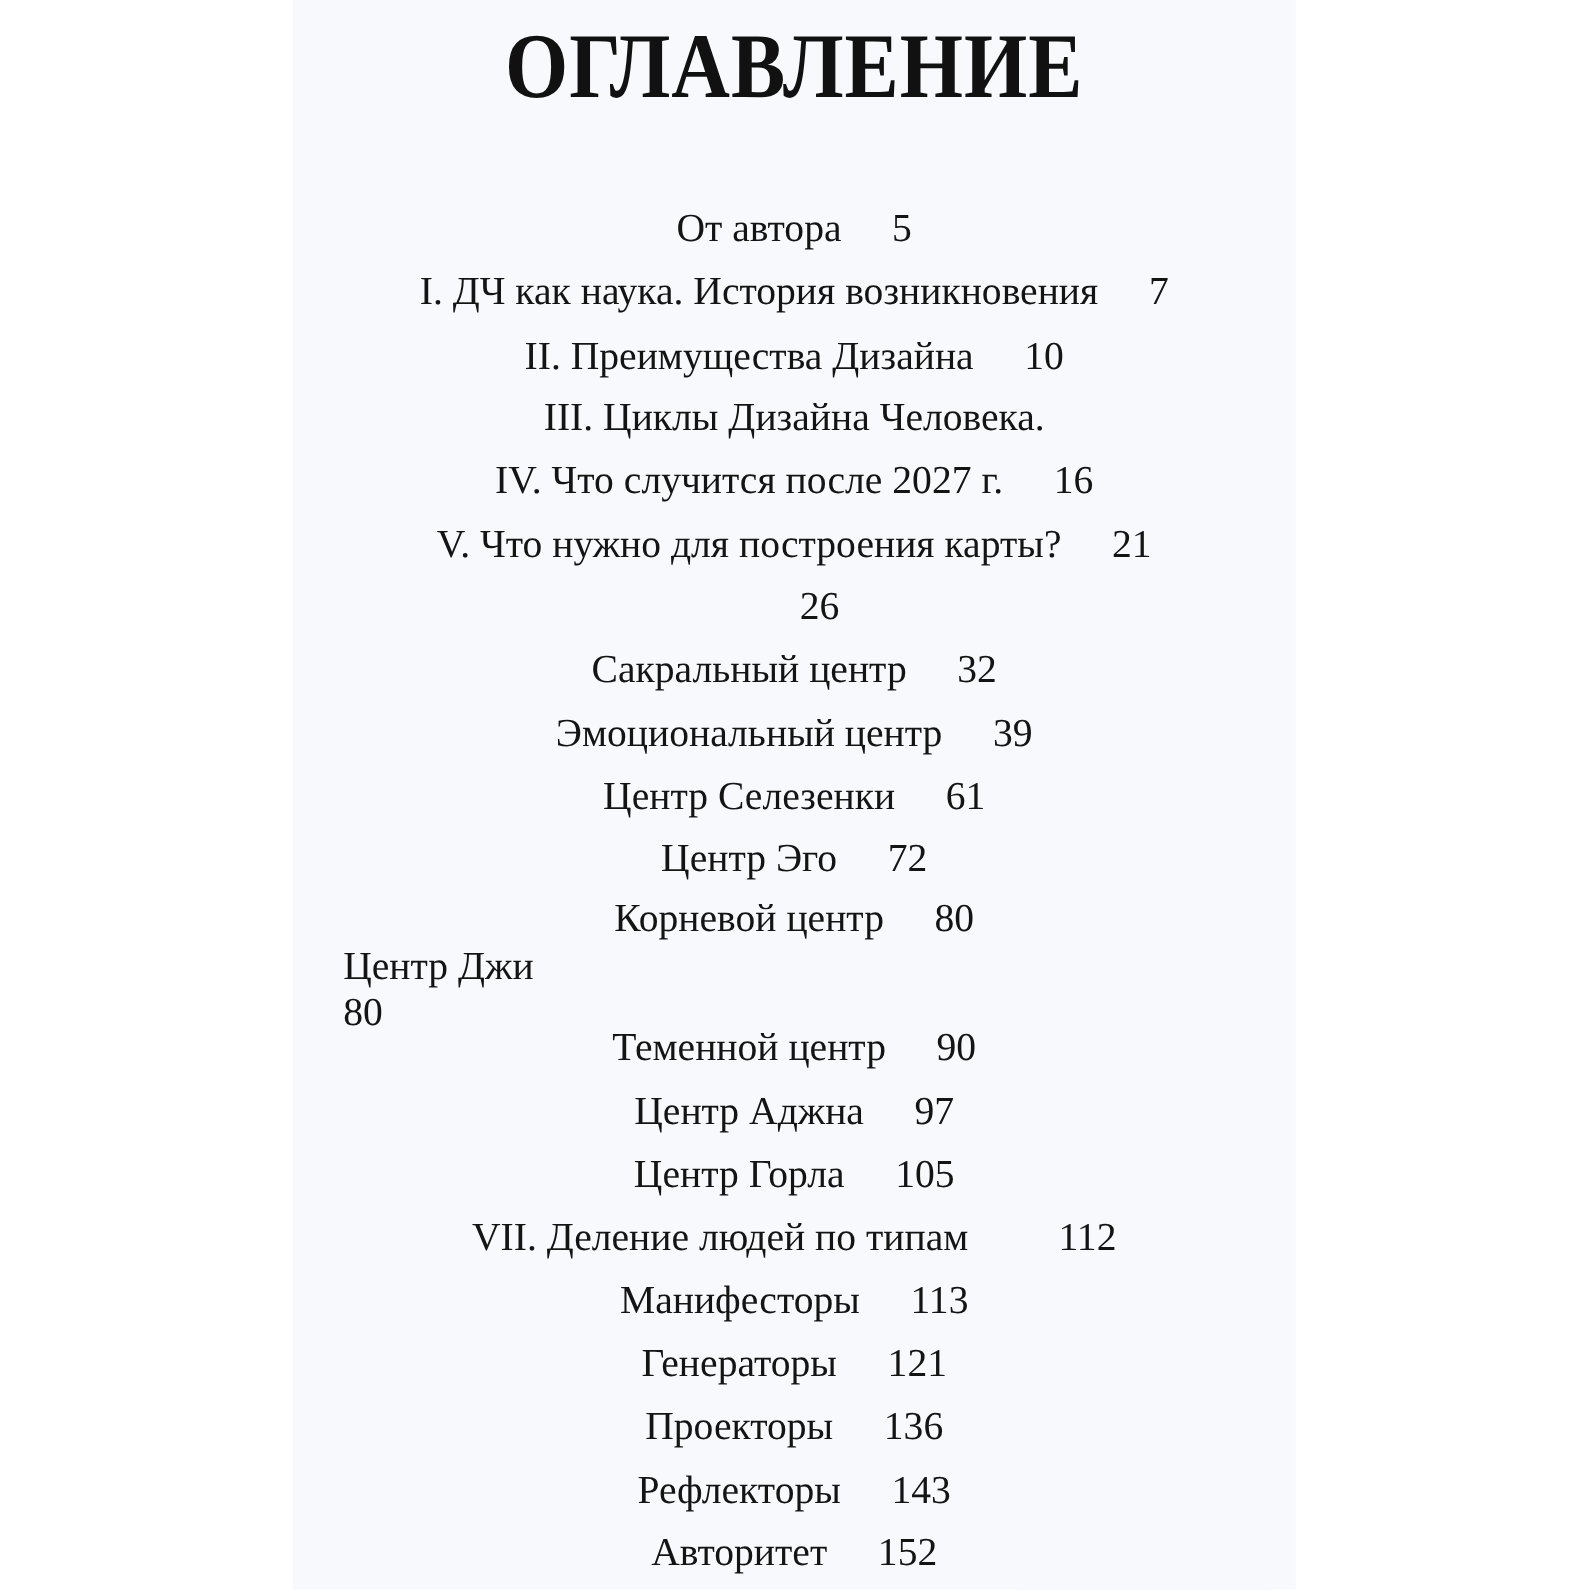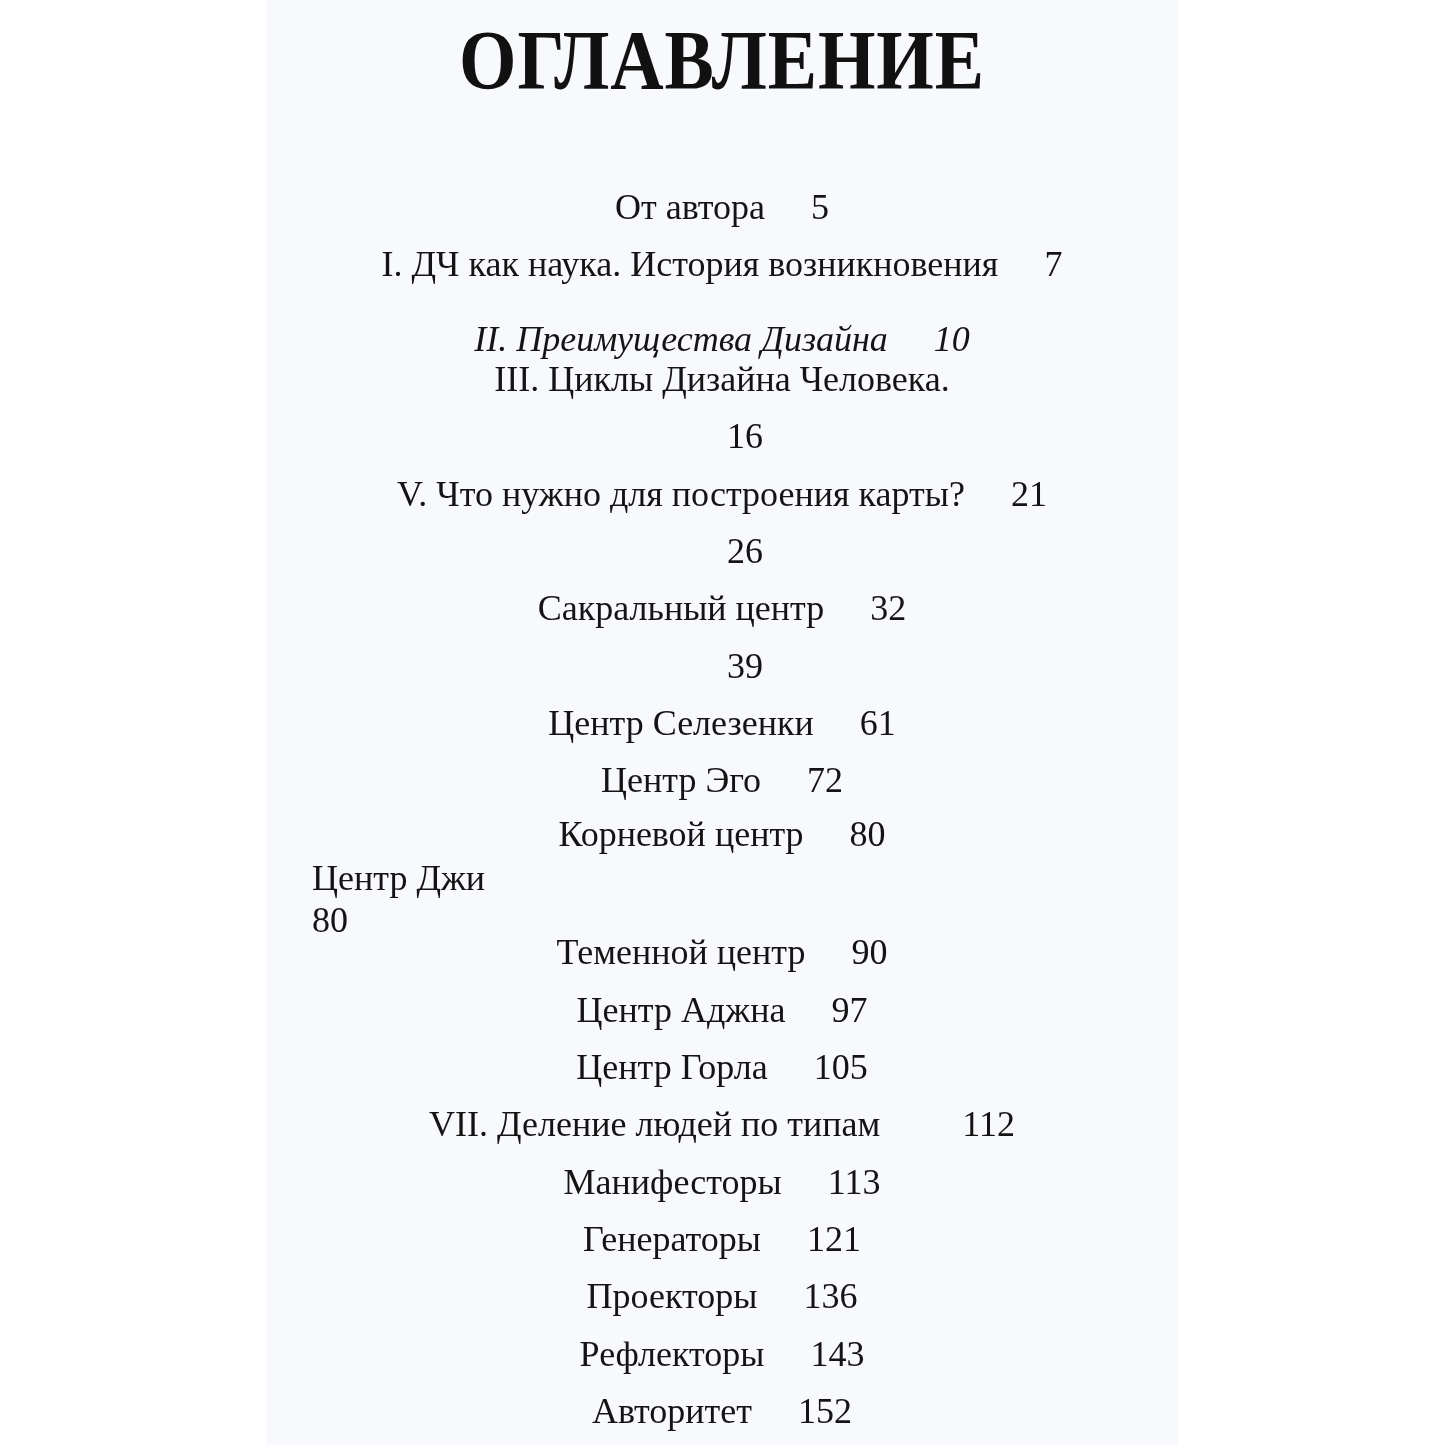--- a/index.html
+++ b/index.html
@@ -76,43 +76,45 @@
 
   <div class="toc">
     <div class="toc-row" style="top:0px;">
       <span class="label">От автора</span>
       <span class="page-num">5</span>
     </div>
     <div class="toc-row" style="top:57px;">
       <span class="label">I. ДЧ как наука. История возникновения</span>
       <span class="page-num">7</span>
     </div>
-    <div class="toc-row" style="top:132px;font-style:italic;">
+    <div class="toc-row" style="top:116px;">
       <span class="label">II. Преимущества Дизайна</span>
       <span class="page-num">10</span>
     </div>
     <div class="toc-row" style="top:172px;">
       <span class="label">III. Циклы Дизайна Человека.</span>
       <span class="page-num" style="margin-left:0"></span>
     </div>
     <div class="toc-row" style="top:229px;">
+      <span class="label">IV. Что случится после 2027 г.</span>
       <span class="page-num">16</span>
     </div>
     <div class="toc-row" style="top:287px;">
       <span class="label">V. Что нужно для построения карты?</span>
       <span class="page-num">21</span>
     </div>
     <div class="toc-row" style="top:344px;">
       <span class="page-num">26</span>
     </div>
     <div class="toc-row" style="top:401px;">
       <span class="label">Сакральный центр</span>
       <span class="page-num">32</span>
     </div>
     <div class="toc-row" style="top:459px;">
+      <span class="label">Эмоциональный центр</span>
       <span class="page-num">39</span>
     </div>
     <div class="toc-row" style="top:516px;">
       <span class="label">Центр Селезенки</span>
       <span class="page-num">61</span>
     </div>
     <div class="toc-row" style="top:573px;">
       <span class="label">Центр Эго</span>
       <span class="page-num">72</span>
     </div>

